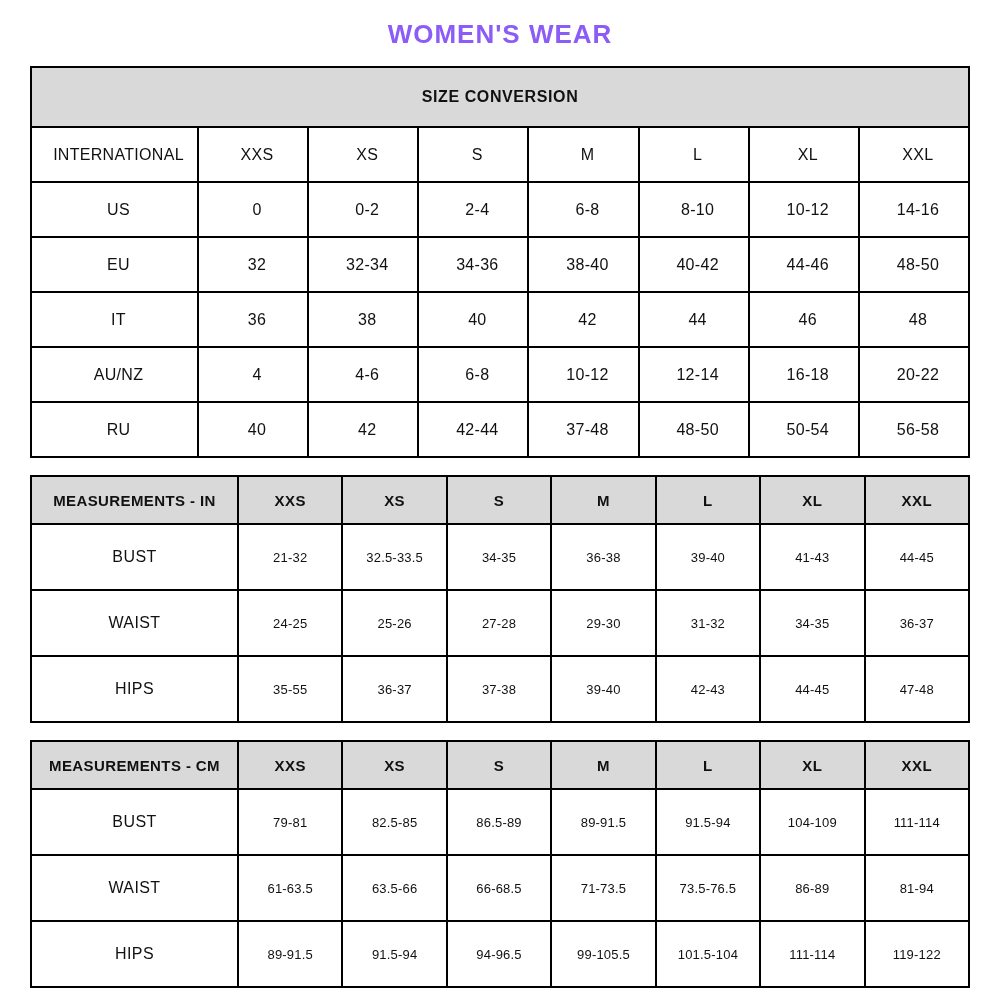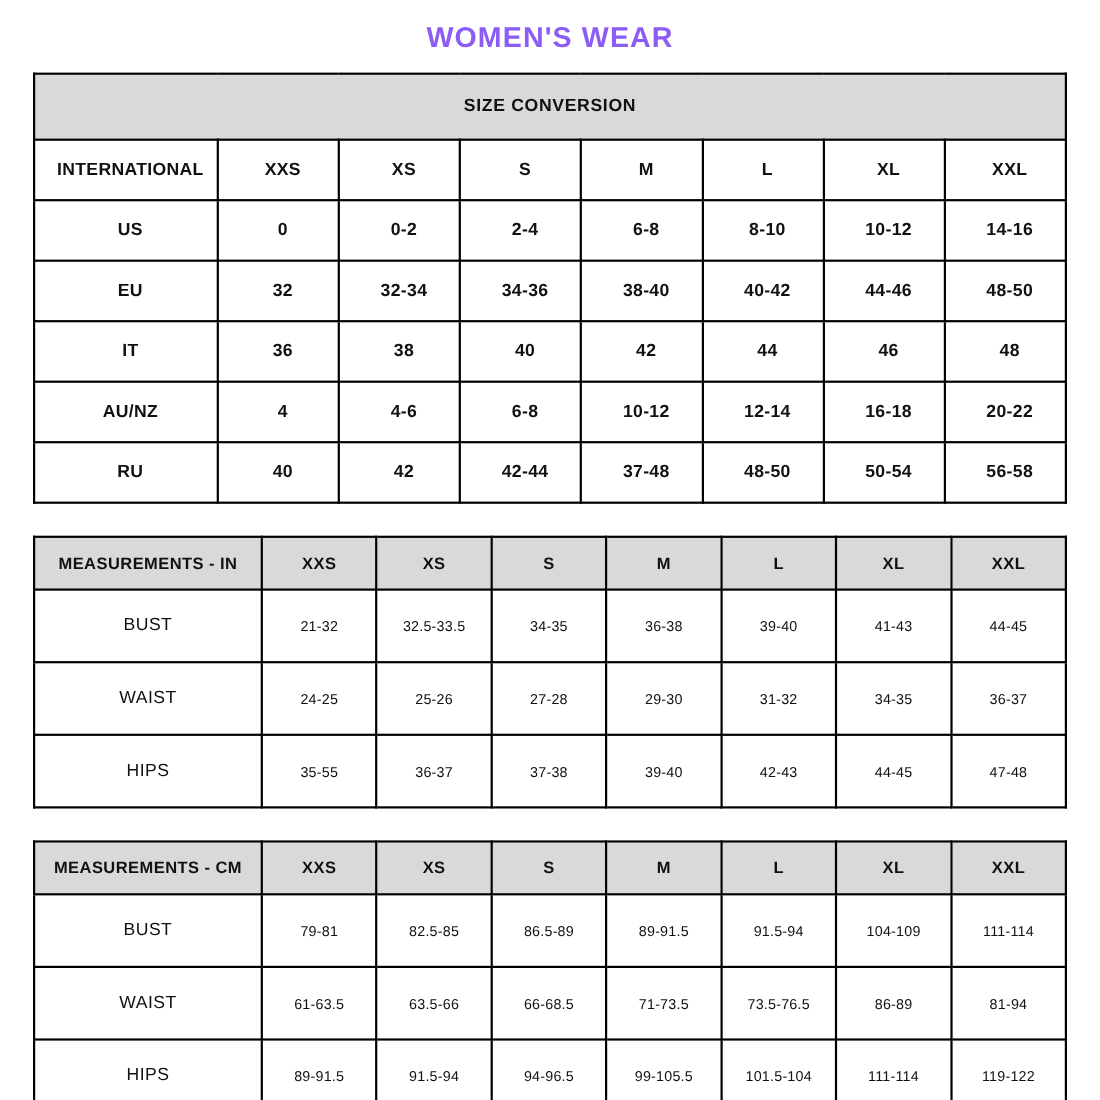--- a/index.html
+++ b/index.html
@@ -18,38 +18,38 @@
     font-weight: 700;
     letter-spacing: 1px;
     color: #8b5cf6;
   }
   table.tbl {
     border-collapse: collapse;
     width: 100%;
     table-layout: fixed;
     border: 2px solid #000;
   }
-  table.tbl + table.tbl { margin-top: 29px; }
+  table.tbl + table.tbl { margin-top: 17px; }
   .tbl td, .tbl th {
     border: 2px solid #000;
     text-align: center;
     vertical-align: middle;
     padding: 0 4px;
     overflow: hidden;
   }
   .hdr-bg { background: #d9d9d9; }
 
   
   .tc th.span-hdr {
     height: 60px;
     font-size: 16px;
     font-weight: 700;
     letter-spacing: 0.6px;
   }
-  .tc td { height: 55px; font-size: 16px; font-weight: 700; letter-spacing: 0.3px; padding-left: 12px; }
+  .tc td { height: 55px; font-size: 16px; font-weight: 400; letter-spacing: 0.3px; padding-left: 12px; }
 
   
   .tm th { height: 48px; font-size: 15px; font-weight: 700; letter-spacing: 0.4px; }
   .tm th.lbl-hdr { font-size: 15px; }
   .tm td { height: 66px; font-size: 13px; font-weight: 400; letter-spacing: 0.2px; }
   .tm td.lbl { font-size: 16px; letter-spacing: 0.4px; }
 </style>
 </head>
 <body>
 

